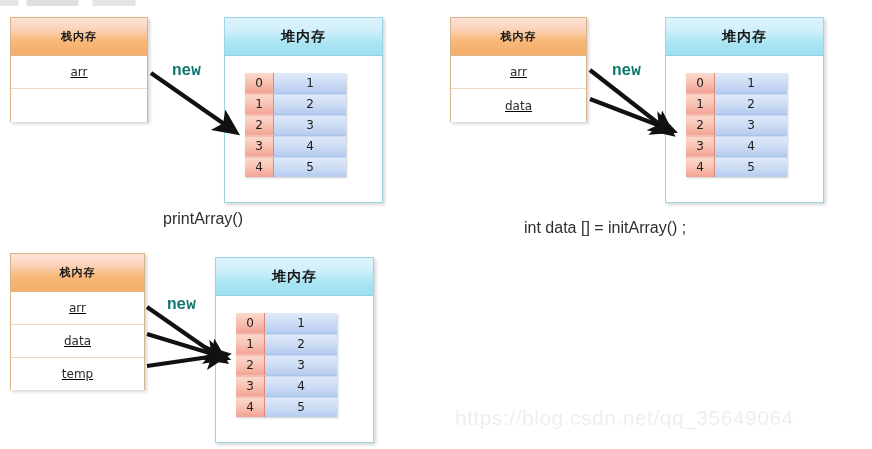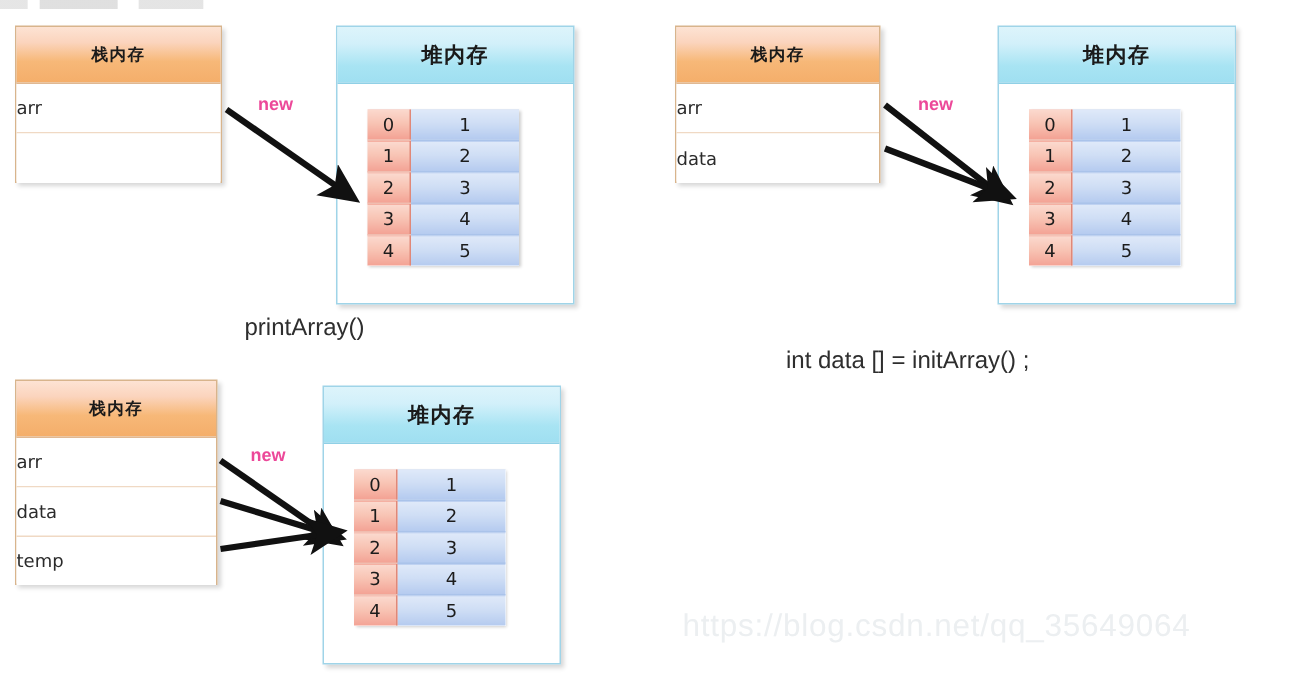--- a/index.html
+++ b/index.html
@@ -50,21 +50,23 @@
     font-weight: bold;
     color: #1a1a1a;
     letter-spacing: 1px;
   }
   .stack-row {
     box-sizing: border-box;
     height: 28px;
     border-bottom: 1px solid #f0d9c4;
     display: flex;
     align-items: center;
+    justify-content: center;
     background: #ffffff;
+    text-decoration: underline;
   }
   .stack-row:last-child { border-bottom: none; }
   .stack-row-label {
     font-family: "DejaVu Sans", "Liberation Sans", sans-serif;
     font-size: 12px;
     color: #2b2b2b;
   }
 
   
   .heap-box {
@@ -120,24 +122,24 @@
     background: linear-gradient(to bottom,
         #dfe9f9 0%, #cfdef5 45%, #b4caef 100%);
     border-bottom: 1px solid #aac3ea;
   }
   .array-table tr:last-child .idx-cell,
   .array-table tr:last-child .val-cell { border-bottom: none; }
 
   
   .arrow-label {
     position: absolute;
-    font-family: Liberation Sans, sans-serif;
-    font-size: 12px;
+    font-family: Liberation Mono, monospace;
+    font-size: 16px;
     font-weight: bold;
-    color: #ec4899;
+    color: #0f766e;
   }
 
   
   .caption {
     position: absolute;
     font-family: "Liberation Sans", "DejaVu Sans", sans-serif;
     font-size: 16px;
     color: #2e2e2e;
     white-space: nowrap;
   }
@@ -270,21 +272,21 @@
             <td class="idx-cell">4</td>
             <td class="val-cell">5</td>
           </tr>
         </tbody>
       </table>
     </div>
   </div>
 
   <div class="arrow-label" style="left:612px; top:62px;">new</div>
 
-  <div class="caption" style="left:524px; top:232px;">int data [] = initArray() ;</div>
+  <div class="caption" style="left:524px; top:219px;">int data [] = initArray() ;</div>
 
   <div class="memblock stack-box" style="left:10px; top:253px; width:135px; height:137px;">
     <div class="stack-header">
       <span class="stack-header-label">栈内存</span>
     </div>
     <div class="stack-row" style="height:33px;">
       <span class="stack-row-label">arr</span>
     </div>
     <div class="stack-row" style="height:33px;">
       <span class="stack-row-label">data</span>

